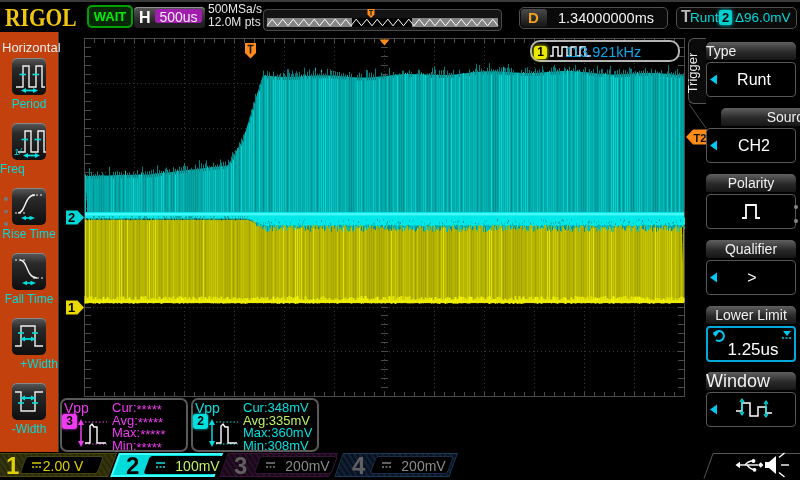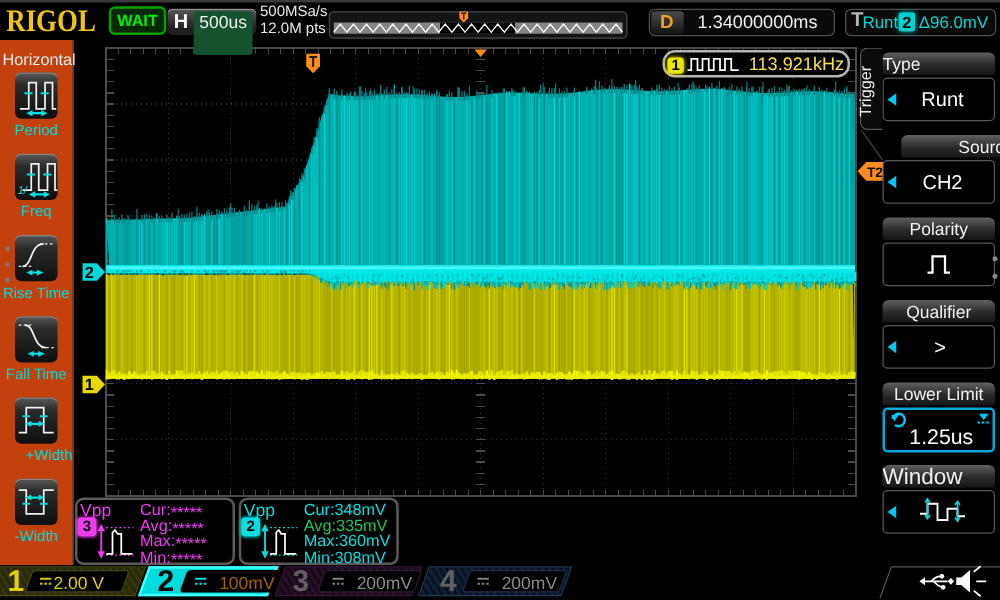--- a/index.html
+++ b/index.html
@@ -2526,21 +2526,21 @@
 <polygon points="686,137 693,129.5 708,129.5 708,144.5 693,144.5" fill="#ff8c1a"></polygon>
 <text x="700" y="141.5" font-size="11" font-weight="bold" fill="#111" text-anchor="middle">T2</text>
 <line x1="689" y1="104" x2="706" y2="128" stroke="#4a4a4a"></line>
 </g>
 </svg>
 <div style="position:absolute;left:0;top:0;width:800px;height:1.5px;background:#3a3a3a"></div>
 <div style="position:absolute;left:5px;top:3.5px;font-family:'Liberation Serif',serif;font-weight:bold;font-size:25px;color:#f0c413;transform:scaleX(0.86);transform-origin:left top">RIGOL</div>
 <div style="position:absolute;left:87px;top:5px;width:42px;height:19px;border:2px solid #00a000;border-radius:5px;background:#062806;color:#00ee00;font-weight:bold;font-size:13px;text-align:center;line-height:19px">WAIT</div>
 <div style="position:absolute;left:134px;top:7px;width:71px;height:21px;border-radius:4px;background:linear-gradient(#585858,#202020 75%);box-shadow:inset 0 1px 0 #909090"></div>
 <div style="position:absolute;left:139px;top:8.5px;color:#fff;font-weight:bold;font-size:16px">H</div>
-<div style="position:absolute;left:155px;top:9px;width:47px;height:35px;background:#14532d;border-radius:3px;color:#f0f0f0;font-size:14px;text-align:center;line-height:17px">500us</div>
+<div style="position:absolute;left:155px;top:9px;width:47px;height:14px;background:#a21caf;border-radius:3px;color:#f0f0f0;font-size:14px;text-align:center;line-height:17px">500us</div>
 <div style="position:absolute;left:208px;top:3px;color:#e8e8e8;font-size:12px;line-height:12.5px">500MSa/s<br>12.0M pts</div>
 <div style="position:absolute;left:263px;top:9px;width:239px;height:22px;border:1px solid #4a4a4a;border-radius:4px;background:#141414;box-sizing:border-box"></div>
 <svg style="position:absolute;left:263px;top:9px" width="239" height="20" viewBox="0 0 239 20">
     <rect x="4" y="9" width="231" height="9" fill="#858585"></rect>
     <rect x="89" y="9" width="60" height="9" fill="#000"></rect>
     <polyline points="4.0,16.8 9.2,10.2 14.5,16.8 19.8,10.2 25.0,16.8 30.2,10.2 35.5,16.8 40.8,10.2 46.0,16.8 51.2,10.2 56.5,16.8 61.8,10.2 67.0,16.8 72.2,10.2 77.5,16.8 82.8,10.2 88.0,16.8 93.2,10.2 98.5,16.8 103.8,10.2 109.0,16.8 114.2,10.2 119.5,16.8 124.8,10.2 130.0,16.8 135.2,10.2 140.5,16.8 145.8,10.2 151.0,16.8 156.2,10.2 161.5,16.8 166.8,10.2 172.0,16.8 177.2,10.2 182.5,16.8 187.8,10.2 193.0,16.8 198.2,10.2 203.5,16.8 208.8,10.2 214.0,16.8 219.2,10.2 224.5,16.8 229.8,10.2 235.0,16.8" fill="none" stroke="#fff" stroke-width="1"></polyline>
     <polygon points="104.5,0 111.5,0 111.5,5.5 108,9 104.5,5.5" fill="#ff8c1a"></polygon>
     <path d="M106,1.5 h4 M108,1.5 v5" stroke="#222" stroke-width="1.2" fill="none"></path>
   </svg>
 <div style="position:absolute;left:519px;top:7px;width:149px;height:22px;border:1px solid #4f4f4f;border-radius:5px;background:#0a0a0a;box-sizing:border-box"></div>
@@ -2550,21 +2550,21 @@
 <div style="position:absolute;left:676px;top:7px;width:121px;height:22px;border:1px solid #4f4f4f;border-radius:5px;background:#0a0a0a;box-sizing:border-box"></div>
 <div style="position:absolute;left:681px;top:8px;color:#b8b8b8;font-weight:bold;font-size:16px">T</div>
 <div style="position:absolute;left:690px;top:10px;color:#00d8d8;font-size:13.5px">Runt</div>
 <div style="position:absolute;left:719px;top:10px;width:13px;height:15px;background:#00d0d0;border-radius:2px;color:#000;font-weight:bold;font-size:13px;text-align:center;line-height:15px;box-shadow:0 0 4px #00d0d0">2</div>
 <div style="position:absolute;left:735px;top:10px;color:#00d8d8;font-size:13.5px">Δ96.0mV</div>
 <div style="position:absolute;left:530px;top:40px;width:150px;height:22px;border:2px solid #b4b4b4;border-radius:10px;background:#000;box-sizing:border-box"></div>
 <div style="position:absolute;left:534px;top:45.5px;width:13px;height:13px;background:#e8e800;border-radius:3px;color:#000;font-weight:bold;font-size:12px;text-align:center;line-height:13px;box-shadow:0 0 4px #e8e800">1</div>
 <svg style="position:absolute;left:549px;top:45px" width="46" height="12" viewBox="0 0 46 12">
     <path d="M1,11 h3 v-9 h5 v9 h4 v-9 h5 v9 h4 v-9 h5 v9 h4 v-9 h5 v9 h6" fill="none" stroke="#fff" stroke-width="1.4"></path>
   </svg>
-<div style="position:absolute;left:599px;top:44px;color:#fde047;font-size:14.5px">113.921kHz</div>
+<div style="position:absolute;left:565px;top:44px;color:#0ea5e9;font-size:14.5px">113.921kHz</div>
 <div style="position:absolute;left:0;top:32px;width:58px;height:420px;background:#c2410c;border-right:1px solid #3c3c3c">
 <div style="position:absolute;left:2px;top:8px;width:56px;color:#ececec;font-size:13px">Horizontal</div>
 <div style="position:absolute;left:12px;top:26px;width:34px;height:37px;border-radius:5px;background:linear-gradient(#5a5a5a,#2a2a2a 28%,#101010 95%);box-shadow:inset 0 1px 0 #888"></div>
 <svg style="position:absolute;left:12px;top:26px" width="34" height="37" viewBox="0 0 34 37">
       <polyline points="4,29 11,29 11,8 17,8 17,29 24,29 24,8 30,8 30,29 33,29" fill="none" stroke="#f0f0f0" stroke-width="1.4"></polyline>
       <line x1="7.5" y1="16.5" x2="14" y2="16.5" stroke="#00e0e0" stroke-width="1.6"></line>
       <line x1="20.5" y1="16.5" x2="27" y2="16.5" stroke="#00e0e0" stroke-width="1.6"></line>
       <line x1="13" y1="32.5" x2="22" y2="32.5" stroke="#00e0e0" stroke-width="1.8"></line>
       <polygon points="9,32.5 14,30 14,35" fill="#00e0e0"></polygon>
       <polygon points="26,32.5 21,30 21,35" fill="#00e0e0"></polygon>
@@ -2573,21 +2573,21 @@
 <div style="position:absolute;left:12px;top:91px;width:34px;height:37px;border-radius:5px;background:linear-gradient(#5a5a5a,#2a2a2a 28%,#101010 95%);box-shadow:inset 0 1px 0 #888"></div>
 <svg style="position:absolute;left:12px;top:91px" width="34" height="37" viewBox="0 0 34 37">
       <polyline points="6,29 13,29 13,8 19,8 19,29 26,29 26,8 32,8 32,29 34,29" fill="none" stroke="#f0f0f0" stroke-width="1.4"></polyline>
       <line x1="9.5" y1="16.5" x2="16" y2="16.5" stroke="#00e0e0" stroke-width="1.6"></line>
       <line x1="22.5" y1="16.5" x2="29" y2="16.5" stroke="#00e0e0" stroke-width="1.6"></line>
       <text x="2" y="32" font-size="9" fill="#00e0e0" font-style="italic">1/</text>
       <line x1="15" y1="32.5" x2="24" y2="32.5" stroke="#00e0e0" stroke-width="1.8"></line>
       <polygon points="11,32.5 16,30 16,35" fill="#00e0e0"></polygon>
       <polygon points="28,32.5 23,30 23,35" fill="#00e0e0"></polygon>
     </svg>
-<div style="position:absolute;left:0;top:130px;width:58px;text-align:center;color:#00dcdc;font-size:12px">Freq</div>
+<div style="position:absolute;left:0;top:130px;width:58px;color:#00dcdc;font-size:12px">Freq</div>
 <div style="position:absolute;left:12px;top:156px;width:34px;height:37px;border-radius:5px;background:linear-gradient(#5a5a5a,#2a2a2a 28%,#101010 95%);box-shadow:inset 0 1px 0 #888"></div>
 <svg style="position:absolute;left:12px;top:156px" width="34" height="37" viewBox="0 0 34 37">
       <line x1="3" y1="25" x2="13" y2="25" stroke="#f0f0f0" stroke-dasharray="2 2"></line>
       <line x1="20" y1="7" x2="31" y2="7" stroke="#f0f0f0" stroke-dasharray="2 2"></line>
       <path d="M6,25 C14,25 12,7 23,7" fill="none" stroke="#f0f0f0" stroke-width="1.4"></path>
       <line x1="12" y1="30" x2="20" y2="30" stroke="#00e0e0" stroke-width="1.6"></line>
       <polygon points="9,30 14,27.7 14,32.3" fill="#00e0e0"></polygon>
       <polygon points="23,30 17.5,27.7 17.5,32.3" fill="#00e0e0"></polygon>
     </svg>
 <div style="position:absolute;left:0;top:195px;width:58px;text-align:center;color:#00dcdc;font-size:12px">Rise Time</div>
@@ -2691,40 +2691,40 @@
 <div style="position:absolute;left:193px;top:414px;width:15px;height:15px;background:#00e0e0;border-radius:3px;color:#000;font-weight:bold;font-size:12px;text-align:center;line-height:15px;box-shadow:0 0 3px #00e0e0">2</div>
 <svg style="position:absolute;left:208px;top:419px" width="34" height="30" viewBox="0 0 34 30">
     <line x1="4" y1="3" x2="4" y2="25" stroke="#00e0e0" stroke-width="1.5"></line>
     <polygon points="4,0 1,6 7,6" fill="#00e0e0"></polygon>
     <polygon points="4,28 1,22 7,22" fill="#00e0e0"></polygon>
     <line x1="8" y1="3" x2="30" y2="3" stroke="#00e0e0" stroke-dasharray="1.5 2"></line>
     <line x1="8" y1="25" x2="30" y2="25" stroke="#00e0e0" stroke-dasharray="1.5 2"></line>
     <polyline points="8,24 13,24 13,7 15,5 17,8 20,8 20,24 29,24" fill="none" stroke="#fff" stroke-width="1.4"></polyline>
   </svg>
 <div style="position:absolute;left:243px;top:400.0px;color:#00e0e0;font-size:13px">Cur:348mV</div>
-<div style="position:absolute;left:243px;top:412.5px;color:#22c55e;font-size:13px">Avg:335mV</div>
+<div style="position:absolute;left:243px;top:412.5px;color:#bef264;font-size:13px">Avg:335mV</div>
 <div style="position:absolute;left:243px;top:425.0px;color:#00e0e0;font-size:13px">Max:360mV</div>
 <div style="position:absolute;left:243px;top:437.5px;color:#00e0e0;font-size:13px">Min:308mV</div>
 <div style="position:absolute;left:0;top:452px;width:800px;height:28px;background:#000"></div>
 <div style="position:absolute;left:-20px;top:453px;width:137px;height:24px;background:repeating-linear-gradient(45deg,#2a2a09 0px,#2a2a09 2px,#34340f 2px,#34340f 4px);border:1px solid #4a4a12;box-sizing:border-box;transform:skewX(-20deg);transform-origin:left top"></div>
 <div style="position:absolute;left:26px;top:456px;width:78px;height:18px;background:#000;border-radius:3px;border:1px solid #444416;box-sizing:border-box;transform:skewX(-20deg);transform-origin:left top"></div>
 <div style="position:absolute;left:6px;top:452px;color:#e0d000;font-size:24px;font-weight:bold">1</div>
 <svg style="position:absolute;left:31px;top:461px" width="12" height="9" viewBox="0 0 12 9">
     <line x1="1" y1="2" x2="10" y2="2" stroke="#d8c800" stroke-width="1.5"></line>
     <line x1="1" y1="6" x2="10" y2="6" stroke="#d8c800" stroke-width="1.5" stroke-dasharray="2 1.5"></line>
   </svg>
 <div style="position:absolute;left:38px;top:458px;width:50px;text-align:center;color:#e0d000;font-size:14px">2.00 V</div>
 <div style="position:absolute;left:119px;top:453px;width:104px;height:24px;background:#00dcdc;border:2px solid #40ffff;box-sizing:border-box;transform:skewX(-20deg);transform-origin:left top"></div>
 <div style="position:absolute;left:150px;top:456px;width:80px;height:18px;background:#000;border-radius:3px;transform:skewX(-20deg);transform-origin:left top"></div>
 <div style="position:absolute;left:126px;top:452px;color:#000;font-size:24px;font-weight:bold">2</div>
 <svg style="position:absolute;left:155px;top:461px" width="12" height="9" viewBox="0 0 12 9">
     <line x1="1" y1="2" x2="10" y2="2" stroke="#00e0e0" stroke-width="1.5"></line>
     <line x1="1" y1="6" x2="10" y2="6" stroke="#00e0e0" stroke-width="1.5" stroke-dasharray="2 1.5"></line>
   </svg>
-<div style="position:absolute;left:170px;top:458px;width:55px;text-align:center;color:#a16207;font-size:14px">100mV</div>
+<div style="position:absolute;left:170px;top:458px;width:55px;text-align:center;color:#bef264;font-size:14px">100mV</div>
 <div style="position:absolute;left:228px;top:453px;width:110px;height:24px;background:repeating-linear-gradient(45deg,#1a071a 0px,#1a071a 2px,#251025 2px,#251025 4px);border:1px solid #3c123c;box-sizing:border-box;transform:skewX(-20deg);transform-origin:left top"></div>
 <div style="position:absolute;left:260px;top:456px;width:78px;height:18px;background:#000;border-radius:3px;border:1px solid #331833;box-sizing:border-box;transform:skewX(-20deg);transform-origin:left top"></div>
 <div style="position:absolute;left:234px;top:452px;color:#606060;font-size:24px;font-weight:bold">3</div>
 <svg style="position:absolute;left:265px;top:461px" width="12" height="9" viewBox="0 0 12 9">
     <line x1="1" y1="2" x2="10" y2="2" stroke="#808080" stroke-width="1.5"></line>
     <line x1="1" y1="6" x2="10" y2="6" stroke="#808080" stroke-width="1.5" stroke-dasharray="2 1.5"></line>
   </svg>
 <div style="position:absolute;left:280px;top:458px;width:55px;text-align:center;color:#8a8a8a;font-size:14px">200mV</div>
 <div style="position:absolute;left:343px;top:453px;width:115px;height:24px;background:repeating-linear-gradient(45deg,#091222 0px,#091222 2px,#112033 2px,#112033 4px);border:1px solid #1c3a55;box-sizing:border-box;transform:skewX(-20deg);transform-origin:left top"></div>
 <div style="position:absolute;left:376px;top:456px;width:78px;height:18px;background:#000;border-radius:3px;border:1px solid #1c2c48;box-sizing:border-box;transform:skewX(-20deg);transform-origin:left top"></div>

